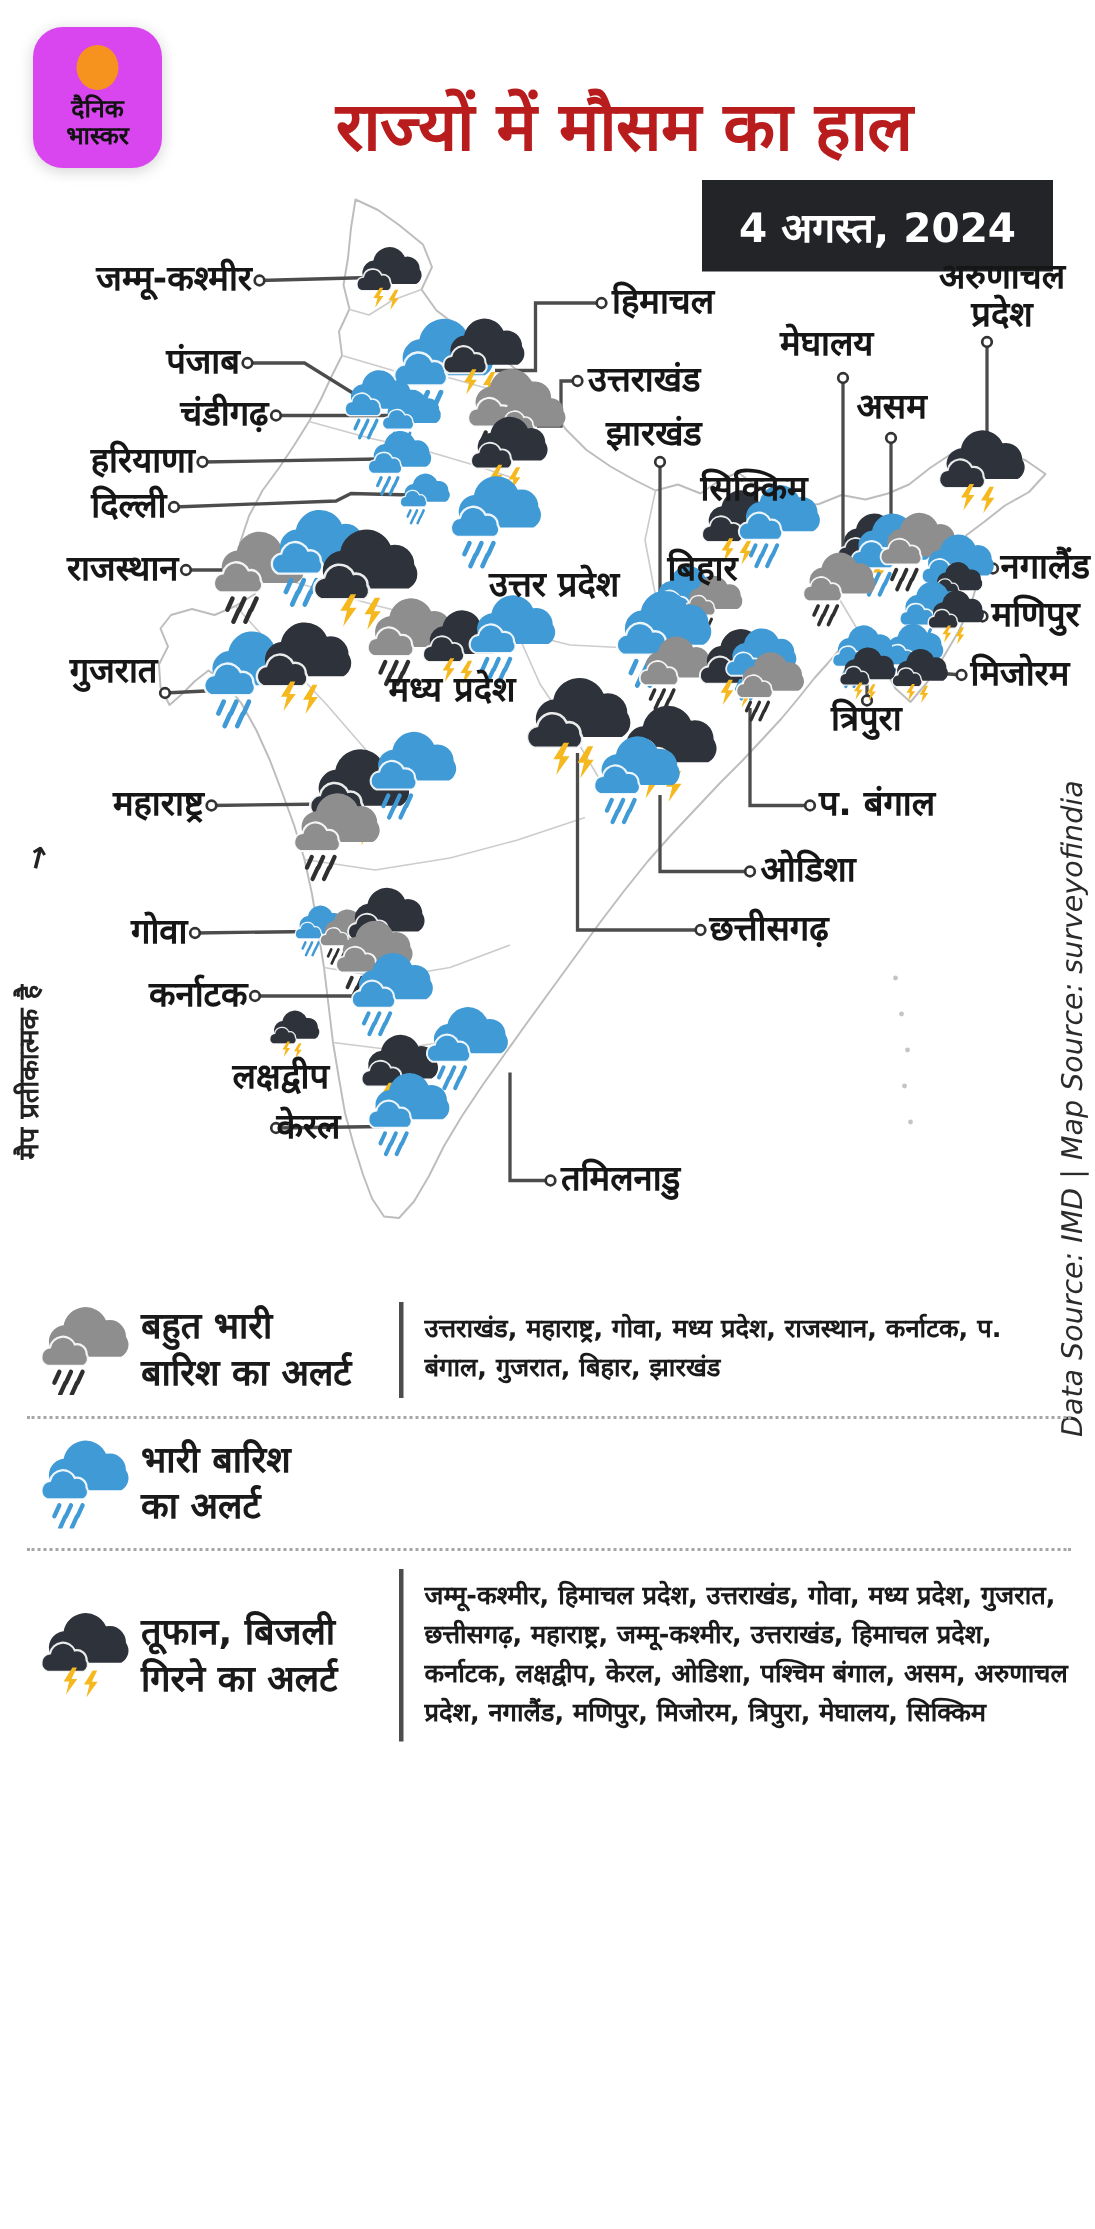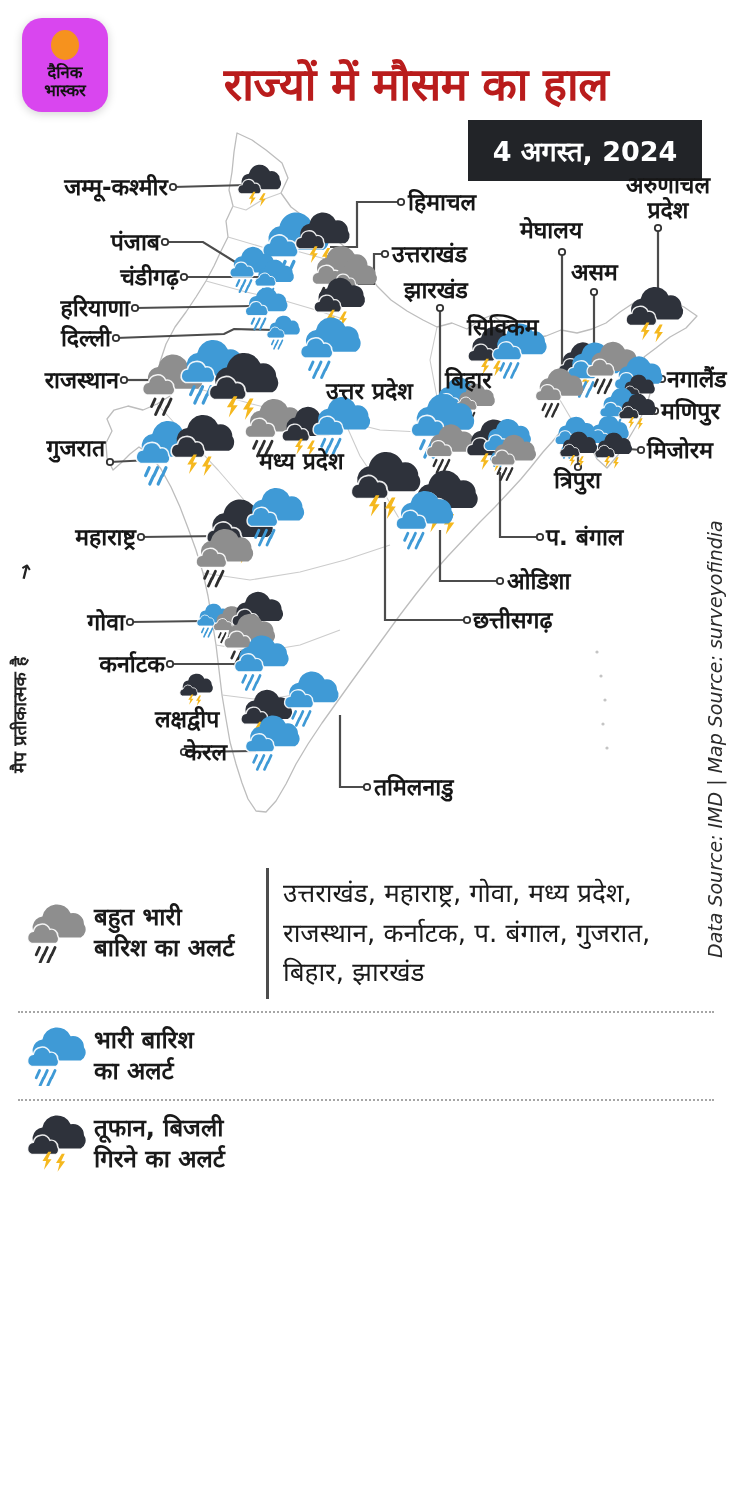--- a/index.html
+++ b/index.html
@@ -32,21 +32,21 @@
          transform:rotate(14deg);}
   .side-credit{position:absolute;right:4px;top:468px;height:490px;writing-mode:vertical-rl;
          transform:rotate(180deg);font-style:italic;font-size:19px;color:#2b2b2b;white-space:nowrap;}
   
   .legend{position:absolute;left:18px;top:856px;width:696px;}
   .legend-row{display:flex;align-items:center;padding:12px 0;}
   .legend-row + .legend-row{border-top:2px dotted #a6a6a6;}
   .leg-icon{width:76px;flex:0 0 76px;display:flex;align-items:center;justify-content:center;}
   .leg-label{width:168px;flex:0 0 168px;font-weight:700;font-size:24px;line-height:1.3;}
   .leg-states{flex:1;border-left:3px solid #4d4d4d;padding:6px 0 6px 14px;margin-left:4px;
-         font-weight:400;font-size:26px;line-height:1.52;}
+         font-weight:700;font-size:17px;line-height:1.52;}
 </style>
 </head>
 <body>
 
 <div class="page">
 
   <div class="logo">
     <span class="logo-dot" style="background: rgb(246, 146, 30);"></span>
     <span class="logo-text"><span>दैनिक</span><br><span>भास्कर</span></span>
   </div>
@@ -652,16 +652,17 @@
         <svg class="leg-icon-svg" width="62" height="60" viewBox="0 0 64 62">
             <path d="M6 22 A7 7 0 0 1 8 8.6 A9.5 9.5 0 0 1 26 6.5 A7 7 0 0 1 34.5 13.5 A5.8 5.8 0 0 1 32.5 22 Z" fill="#2e323b" transform="translate(5,0) scale(1.62)"></path>
             <path d="M6 22 A7 7 0 0 1 8 8.6 A9.5 9.5 0 0 1 26 6.5 A7 7 0 0 1 34.5 13.5 A5.8 5.8 0 0 1 32.5 22 Z" fill="#2e323b" stroke="rgba(255,255,255,0.9)" stroke-width="1.6" transform="translate(1,21) scale(0.95)"></path>
             <path d="M24 39 l-6 9.6 h3.8 l-2.2 9 7.8 -10.8 h-4 l3.7 -7.8 Z" fill="#f5b81e"></path>
             <path d="M38 41 l-6 9.6 h3.8 l-2.2 9 7.8 -10.8 h-4 l3.7 -7.8 Z" fill="#f5b81e"></path>
           </svg>
       </div>
       <div class="leg-label">
         <span>तूफान, बिजली</span><br><span>गिरने का अलर्ट</span>
       </div>
+      <div class="leg-states">जम्मू-कश्मीर, हिमाचल प्रदेश, उत्तराखंड, गोवा, मध्य प्रदेश, गुजरात, छत्तीसगढ़, महाराष्ट्र, जम्मू-कश्मीर, उत्तराखंड, हिमाचल प्रदेश, कर्नाटक, लक्षद्वीप, केरल, ओडिशा, पश्चिम बंगाल, असम, अरुणाचल प्रदेश, नगालैंड, मणिपुर, मिजोरम, त्रिपुरा, मेघालय, सिक्किम</div>
     </div>
   </section>
 
 </div>
 
 </body></html>

